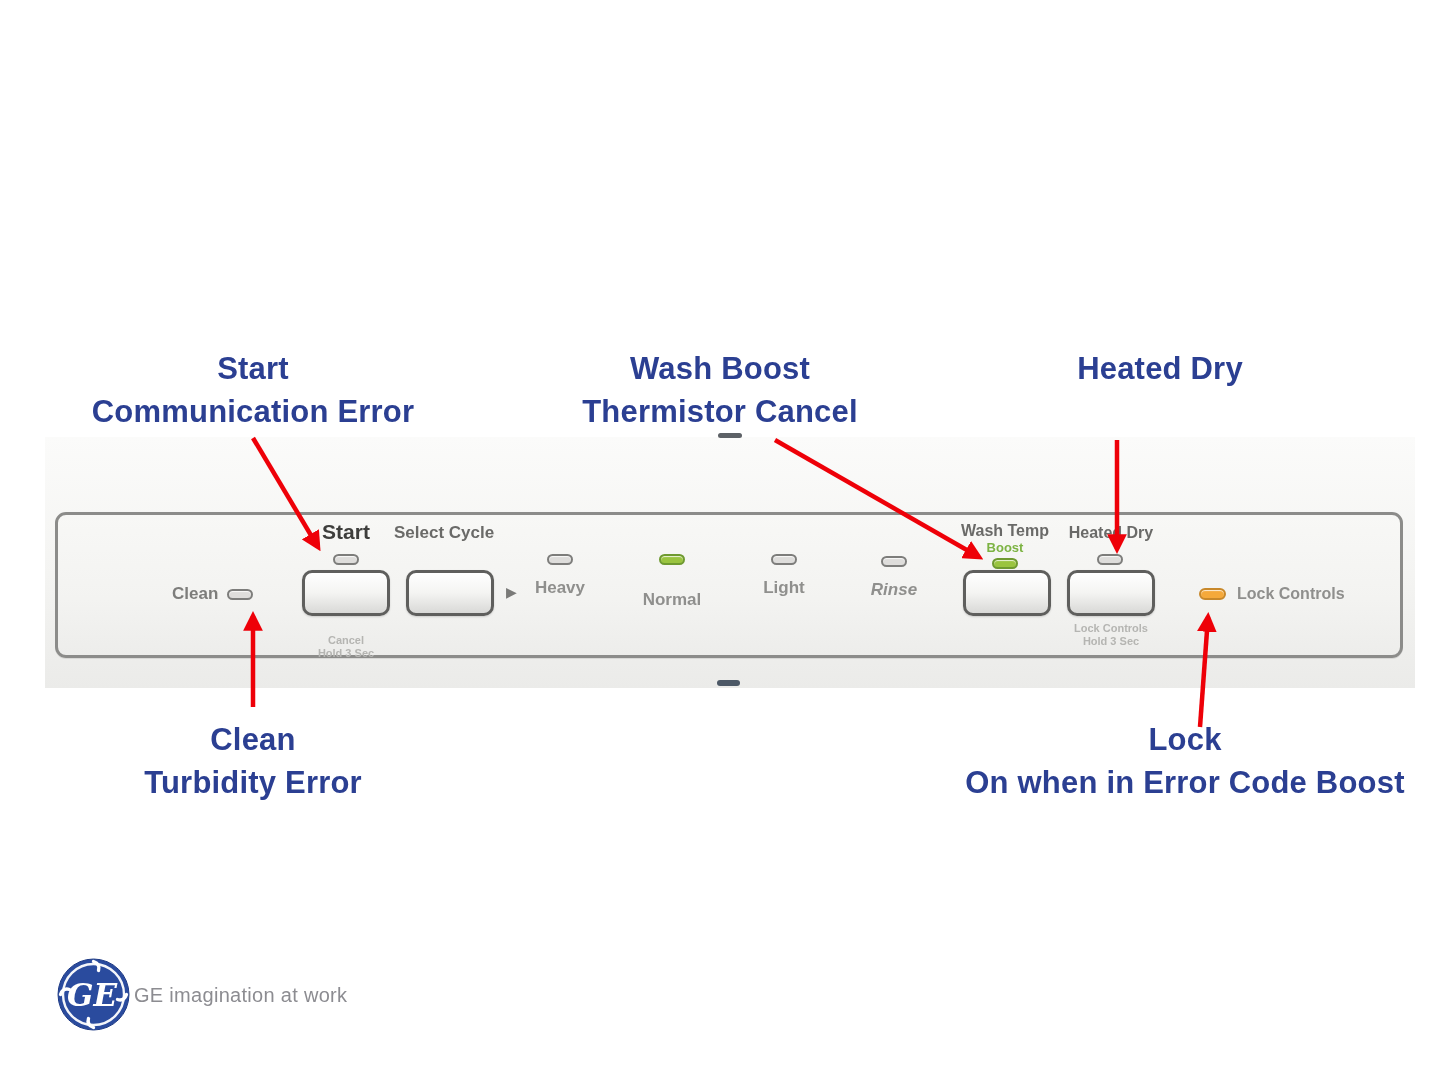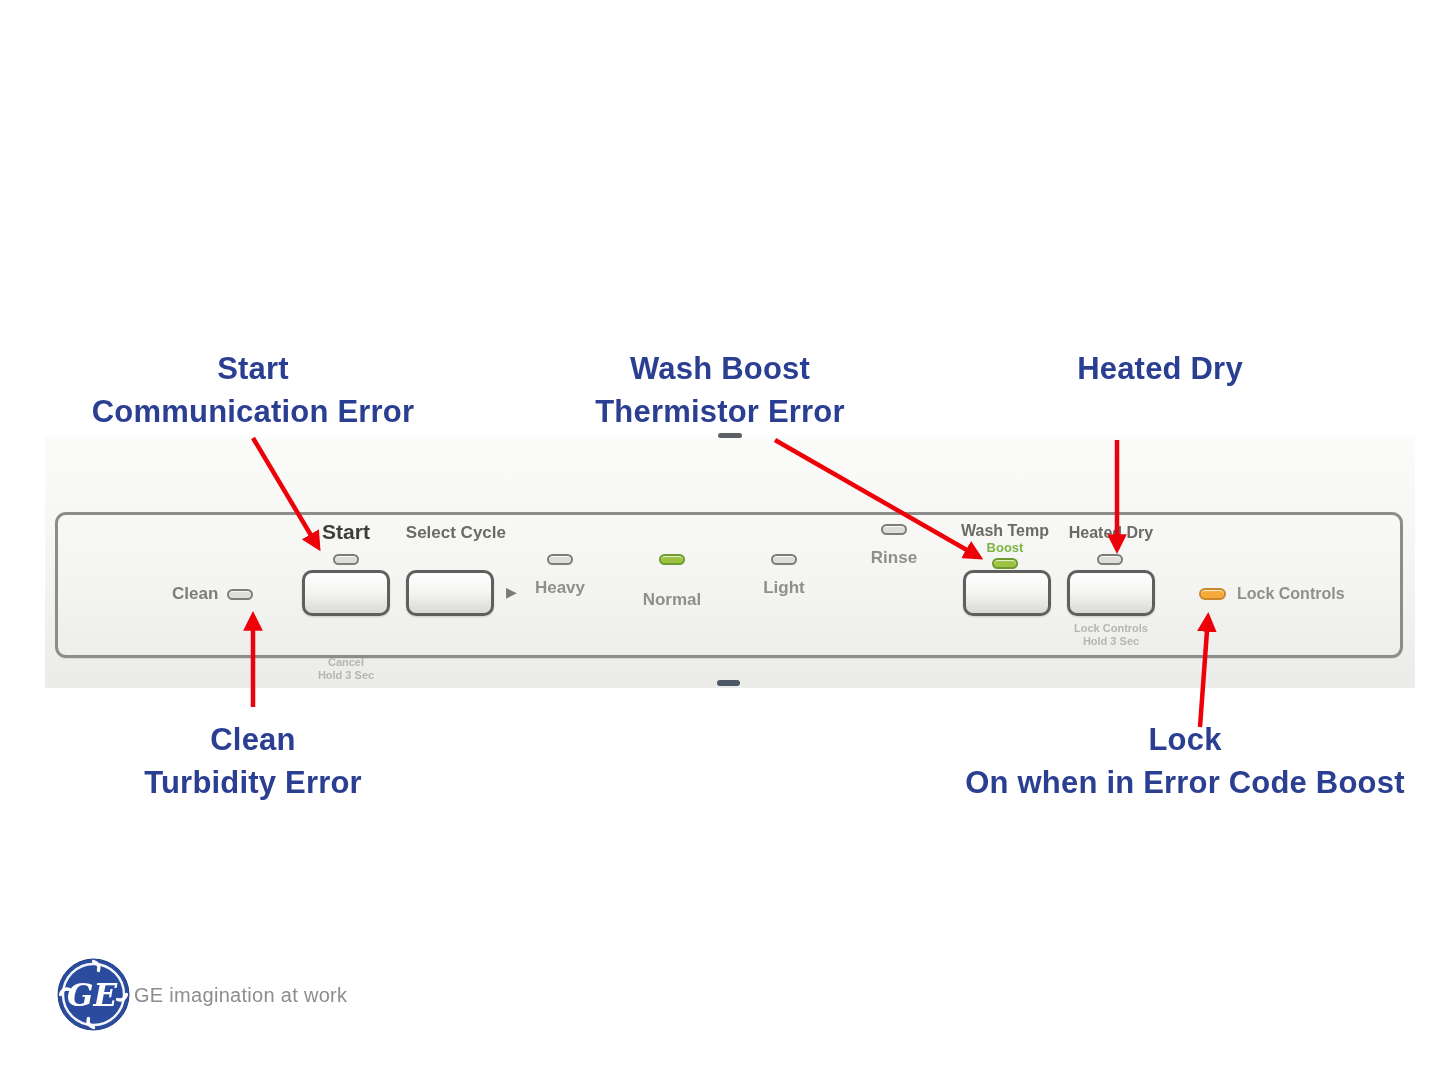--- a/index.html
+++ b/index.html
@@ -67,61 +67,61 @@
 <body>
 
 <div class="stage">
 
   <div class="callout" style="left:48px;top:347px;width:410px;">
     <div>Start</div>
     <div>Communication Error</div>
   </div>
   <div class="callout" style="left:530px;top:347px;width:380px;">
     <div>Wash Boost</div>
-    <div>Thermistor Error</div>
+    <div>Thermistor Cancel</div>
   </div>
   <div class="callout" style="left:915px;top:347px;width:490px;">
     <div>Heated Dry</div>
   </div>
 
   <div class="photo"></div>
   <div class="top-dash"></div>
   <div class="bottom-dash"></div>
   <div class="panel"></div>
 
   <div class="row abs" style="left:172px;top:584px;gap:9px;">
     <span class="p-cycle" style="color:#7d7d7b;">Clean</span>
     <span class="led led-off"></span>
   </div>
 
   <div class="abs p-label-big" style="left:292px;top:520px;width:108px;text-align:center;">Start</div>
   <div class="led abs led-off" style="left:333px;top:554px;"></div>
   <button class="pbtn" style="left:302px;top:570px;"></button>
-  <div class="abs p-sub" style="left:292px;top:656px;width:108px;text-align:center;">
+  <div class="abs p-sub" style="left:292px;top:634px;width:108px;text-align:center;">
     <div>Cancel</div>
     <div>Hold 3 Sec</div>
   </div>
 
-  <div class="abs p-label" style="left:394px;top:523px;width:112px;text-align:right;font-size:17px;">Select Cycle</div>
+  <div class="abs p-label" style="left:394px;top:523px;width:112px;text-align:left;font-size:17px;">Select Cycle</div>
   <button class="pbtn" style="left:406px;top:570px;"></button>
   <span class="tri abs" style="left:506px;top:584px;">▶</span>
 
   <div class="col abs" style="left:505px;top:554px;width:110px;align-items:center;">
     <span class="led led-off"></span>
     <span class="p-cycle" style="margin-top:13px;">Heavy</span>
   </div>
   <div class="col abs" style="left:617px;top:554px;width:110px;">
     <span class="led led-green"></span>
     <span class="p-cycle" style="margin-top:25px;">Normal</span>
   </div>
   <div class="col abs" style="left:729px;top:554px;width:110px;">
     <span class="led led-off"></span>
     <span class="p-cycle" style="margin-top:13px;">Light</span>
   </div>
-  <div class="col abs" style="left:839px;top:524px;width:110px;">
+  <div class="col abs" style="left:839px;top:556px;width:110px;font-style:italic;">
     <span class="led led-off"></span>
     <span class="p-cycle" style="margin-top:13px;">Rinse</span>
   </div>
 
   <div class="col abs" style="left:950px;top:522px;width:110px;">
     <span class="p-label">Wash Temp</span>
     <span class="p-green">Boost</span>
     <span class="led led-green" style="margin-top:3px;"></span>
   </div>
   <button class="pbtn" style="left:963px;top:570px;"></button>

